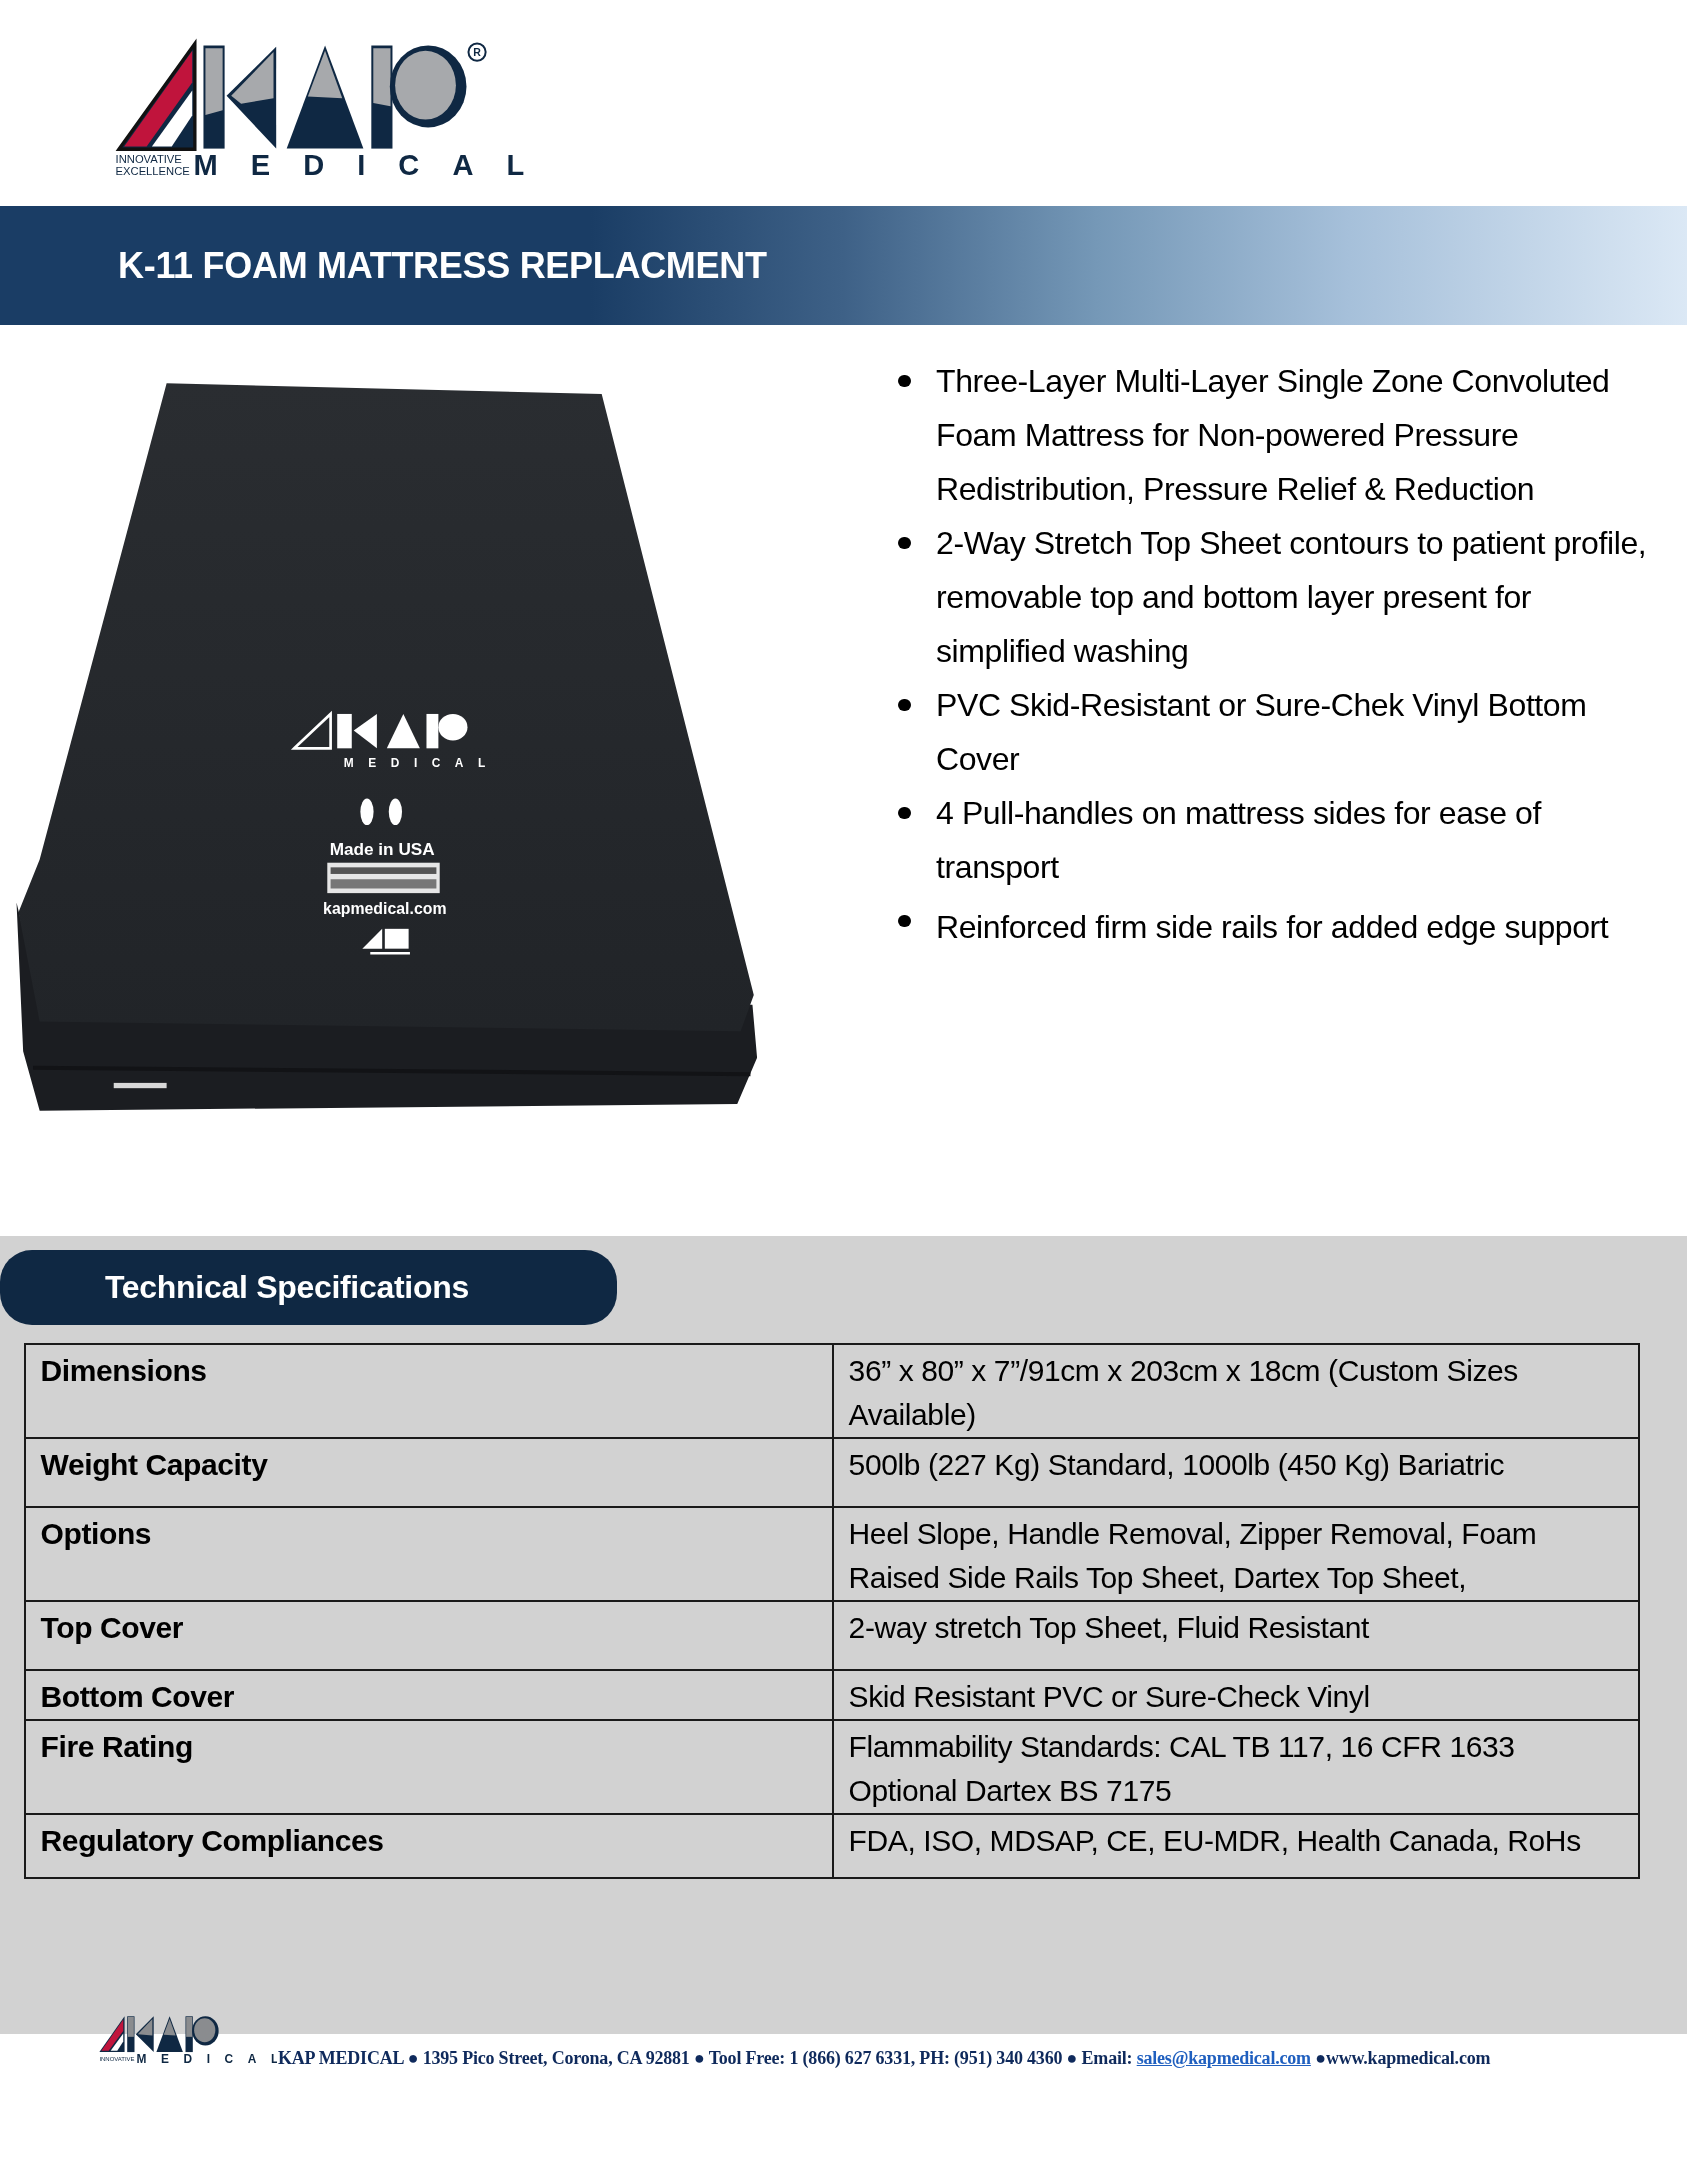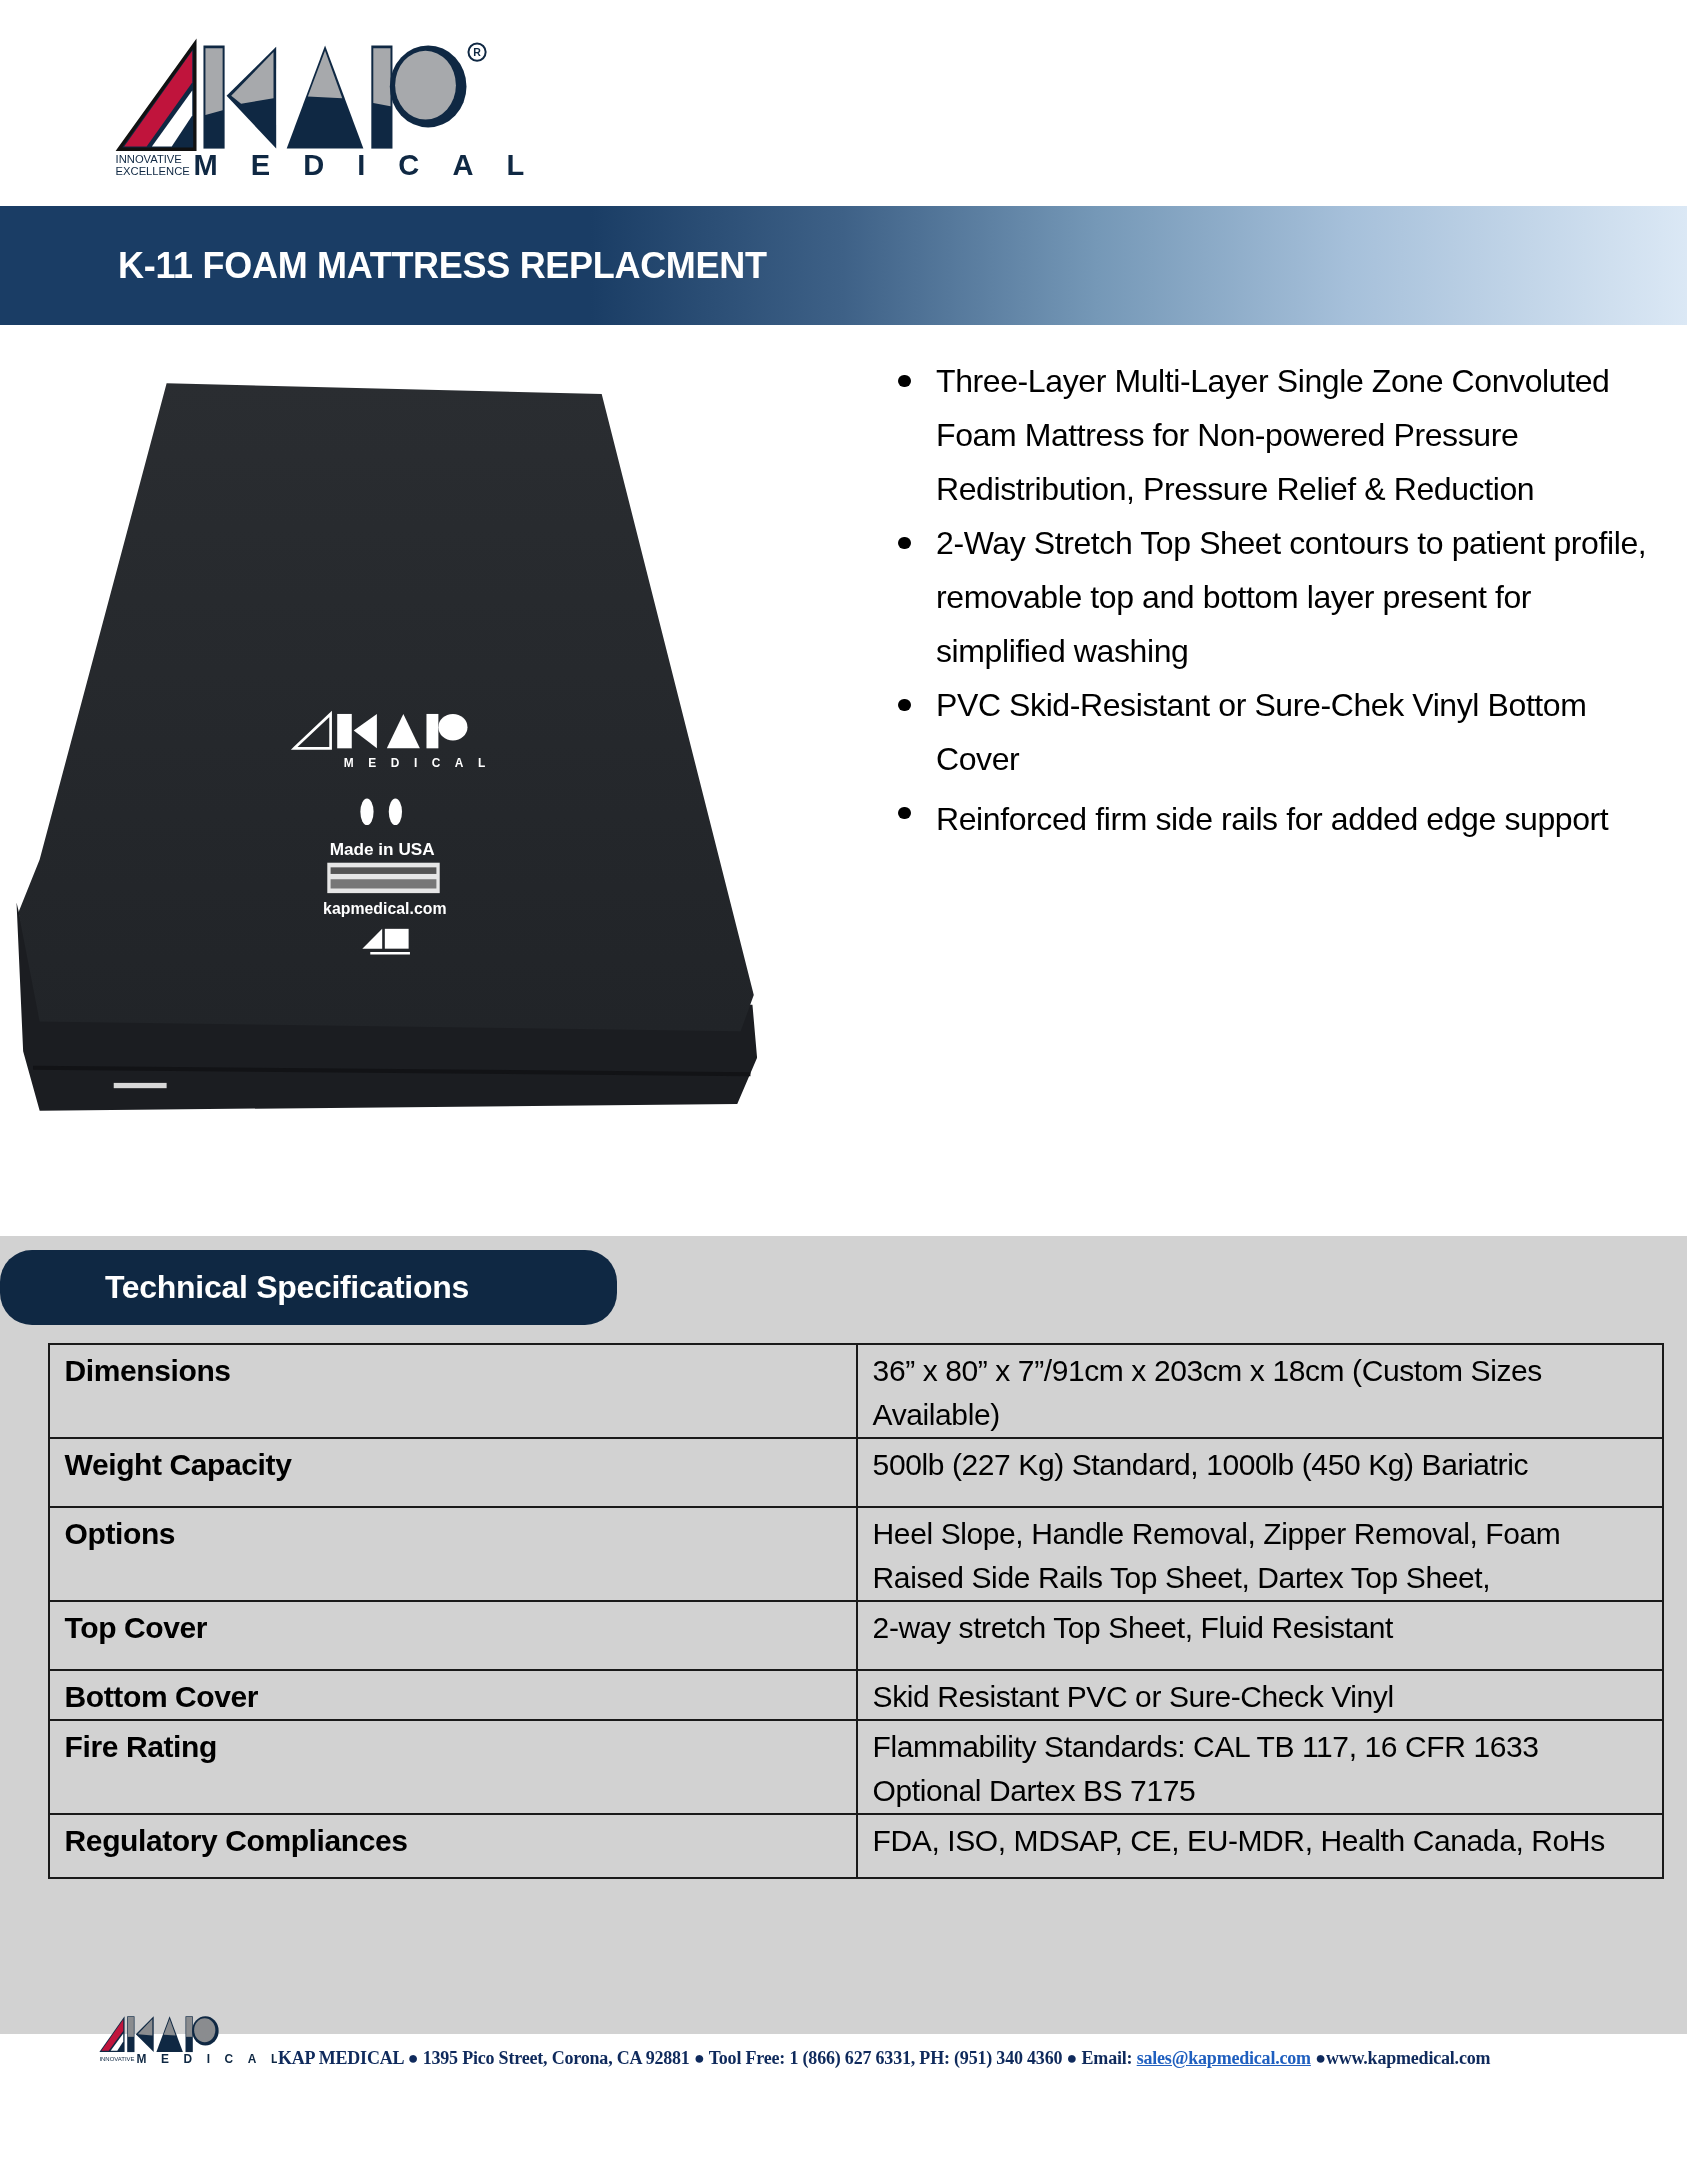--- a/index.html
+++ b/index.html
@@ -44,21 +44,21 @@
     position: absolute; left: 0; top: 1250px; width: 617px; height: 75px;
     background: #0f2843;
     border-radius: 32px;
   }
   .spec-header-title {
     position: absolute; left: 105px; top: 0; height: 75px; line-height: 75px;
     color: #fff; font-weight: bold; font-size: 32px; letter-spacing: -0.3px;
     font-family: "Liberation Sans", sans-serif;
   }
   .spec-table {
-    position: absolute; left: 48px; top: 1343px; width: 1616px;
+    position: absolute; left: 24px; top: 1343px; width: 1616px;
     border-collapse: collapse; table-layout: fixed;
     font-family: "Liberation Sans", sans-serif; font-size: 30px; letter-spacing: -0.4px;
   }
   .spec-table td {
     border: 2px solid #1a1a1a; vertical-align: top; padding: 4px 14.6px 0 14.6px; line-height: 44px;
   }
   .spec-table td.label { width: 808px; font-weight: bold; }
   .spec-table td.value { font-weight: normal; }
 
   
@@ -152,20 +152,24 @@
     <span class="bullet"></span>
     <span class="feature-text">Three-Layer Multi-Layer Single Zone Convoluted Foam Mattress for Non-powered Pressure Redistribution, Pressure Relief &amp; Reduction</span>
   </li>
   <li class="feature">
     <span class="bullet"></span>
     <span class="feature-text">2-Way Stretch Top Sheet contours to patient profile, removable top and bottom layer present for simplified washing</span>
   </li>
   <li class="feature">
     <span class="bullet"></span>
     <span class="feature-text">PVC Skid-Resistant or Sure-Chek Vinyl Bottom Cover</span>
+  </li>
+  <li class="feature">
+    <span class="bullet"></span>
+    <span class="feature-text">4 Pull-handles on mattress sides for ease of transport</span>
   </li>
   <li class="feature last">
     <span class="bullet"></span>
     <span class="feature-text">Reinforced firm side rails for added edge support</span>
   </li>
 </ul>
 
 <div class="spec-panel"></div>
 <div class="spec-header">
   <div class="spec-header-title">Technical Specifications</div>

